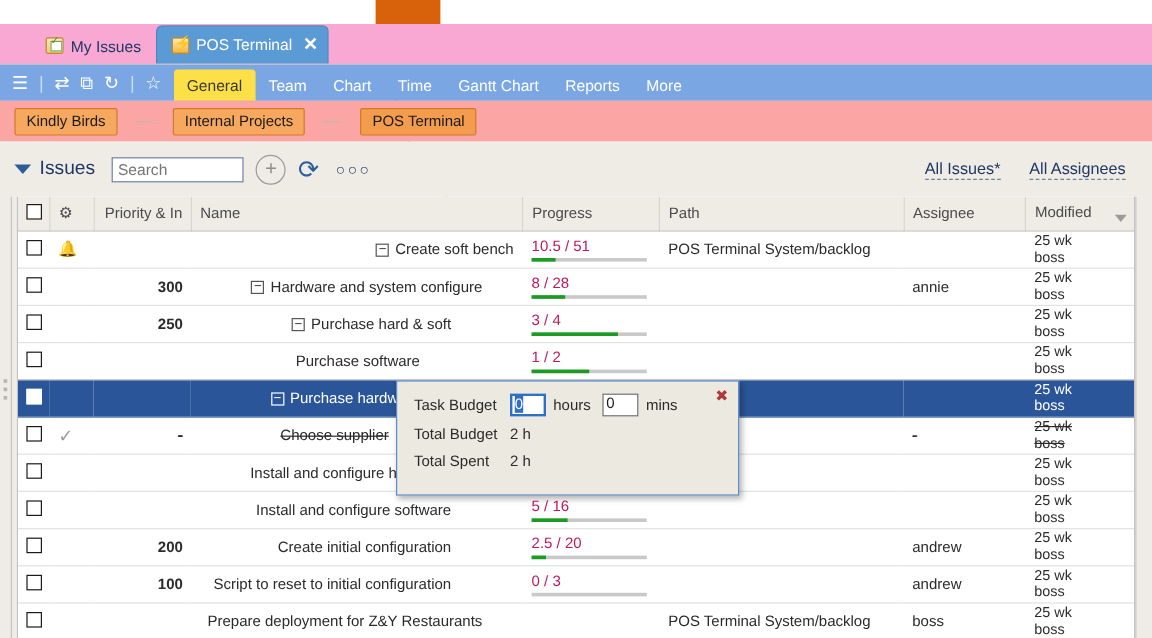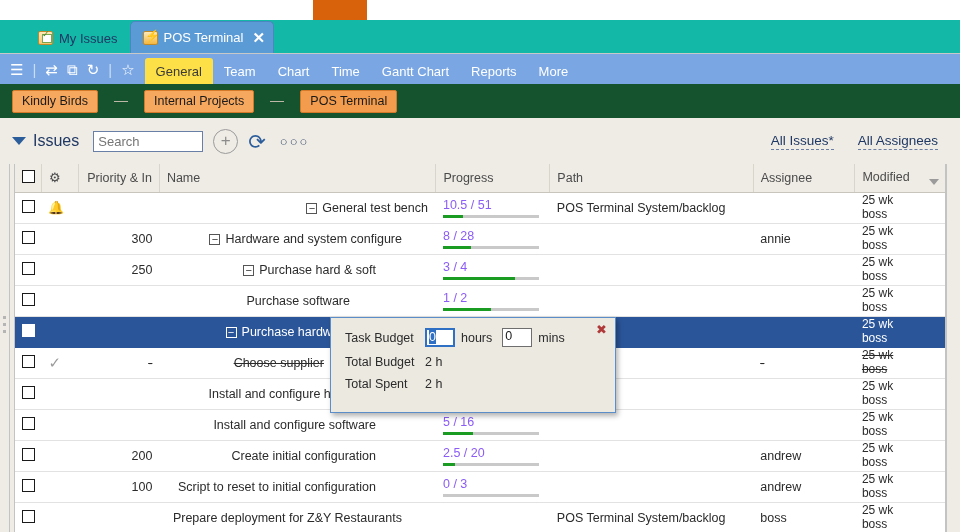--- a/index.html
+++ b/index.html
@@ -8,21 +8,21 @@
     width:960px; height:532px;
     font-family:"Liberation Sans", sans-serif;
     background:#ffffff;
     overflow:hidden;
     position:relative;
   }
 
   
   .tabstrip {
     position:absolute; left:0; top:20px; width:960px; height:34px;
-    background:#14b8a6;
+    background:#f9a8d4;
     border-bottom:1px solid #c8c8c8;
     display:flex; align-items:flex-end;
   }
   .tab {
     height:30px; display:flex; align-items:center; gap:6px;
     padding:0 12px; font-size:13px; color:#1f3864;
     border-radius:5px 5px 0 0;
     position:relative;
   }
   .tab.inactive { color:#1f3864; }
@@ -81,21 +81,21 @@
     padding:0 11px; height:26px; display:flex; align-items:center;
     font-size:13px; color:#ffffff;
   }
   .navtab.sel {
     background:#fde047; color:#3a3a3a; border-radius:3px 3px 0 0; height:26px;
   }
 
   
   .crumbbar {
     position:absolute; left:0; top:84px; width:960px; height:34px;
-    background:#14532d;
+    background:#fca5a5;
     display:flex; align-items:center; padding-left:12px; gap:16px;
   }
   .crumb {
     background:#f7a85f; border:1px solid #d4782a; color:#1a1a1a;
     font-size:12.5px; padding:3px 9px 4px; border-radius:2px;
   }
   .crumb.sel { background:#f39c4e; }
   .crumb-join { width:14px; height:1px; background:#bdb7a8; }
 
   
@@ -137,21 +137,21 @@
     background:#efece5; font-weight:normal; font-size:12.5px; color:#4b4b4b;
     text-align:left; height:28px; padding:0 7px;
     border-bottom:1px solid #c8c5bd; border-right:1px solid #d8d5cd;
   }
   table.grid td {
     height:31px; font-size:12.5px; color:#2b2b2b; padding:0 7px;
     border-bottom:1px solid #e2e2e2; vertical-align:middle;
   }
   .c-chk { width:26px; }
   .c-gear { width:36px; }
-  .c-prio { width:80px; text-align:right !important; }
+  .c-prio { width:80px; text-align:right !important;font-weight:bold; }
   .c-name { width:272px; }
   .c-prog { width:112px; }
   .c-path { width:200px; }
   .c-assg { width:100px; }
   .c-mod  { width:90px; }
 
   .chk {
     width:13px;height:13px;border:1.6px solid #1a1a1a;background:#ffffff;display:inline-block;
   }
   tr.sel { background:#2a5599; }
@@ -160,21 +160,21 @@
 
   .namecell { text-align:right; white-space:nowrap; }
   .expander {
     display:inline-block; width:11px; height:11px; line-height:9px; text-align:center;
     border:1px solid #555; font-size:11px; color:#333; margin-right:5px;
     vertical-align:middle; background:#fff;
   }
   tr.sel .expander { border-color:#fff; color:#fff; background:transparent; }
   .struck { text-decoration:line-through; }
 
-  .prog-val { font-size:12.5px; color:#8b5cf6; }
+  .prog-val { font-size:12.5px; color:#be185d; }
   .prog-track {
     width:96px; height:3px; background:#c9c9c9; margin-top:3px; position:relative;
   }
   .prog-fill { height:3px; background:#1a9c22; position:absolute; left:0; top:0; }
 
   .modcell { line-height:1.15; font-size:12px; }
   .bell { color:#8f8f8f; font-size:13px; }
   .tick { color:#9a9a9a; font-size:15px; }
   .gearico { color:#4b4b4b; font-size:13px; }
   .sortcaret {
@@ -301,21 +301,21 @@
           <span>Modified</span>
           <span class="sortcaret"></span>
         </th>
       </tr>
     </thead>
     <tbody id="grid-body">
         <tr>
           <td class="c-chk"><span class="chk"></span></td>
           <td class="c-gear"><span class="bell">🔔</span></td>
           <td class="c-prio"></td>
-          <td class="c-name namecell" style="padding-right:8px"><span class="expander">−</span><span class="">General test bench</span></td>
+          <td class="c-name namecell" style="padding-right:8px"><span class="expander">−</span><span class="">Create soft bench</span></td>
           <td class="c-prog">
             <div class="prog-val">10.5 / 51</div>
             <div class="prog-track">
               <div class="prog-fill" style="width:20.16px"></div>
             </div>
           </td>
           <td class="c-path">POS Terminal System/backlog</td>
           <td class="c-assg"></td>
           <td class="c-mod">
             <div class="modcell">25 wk</div>

